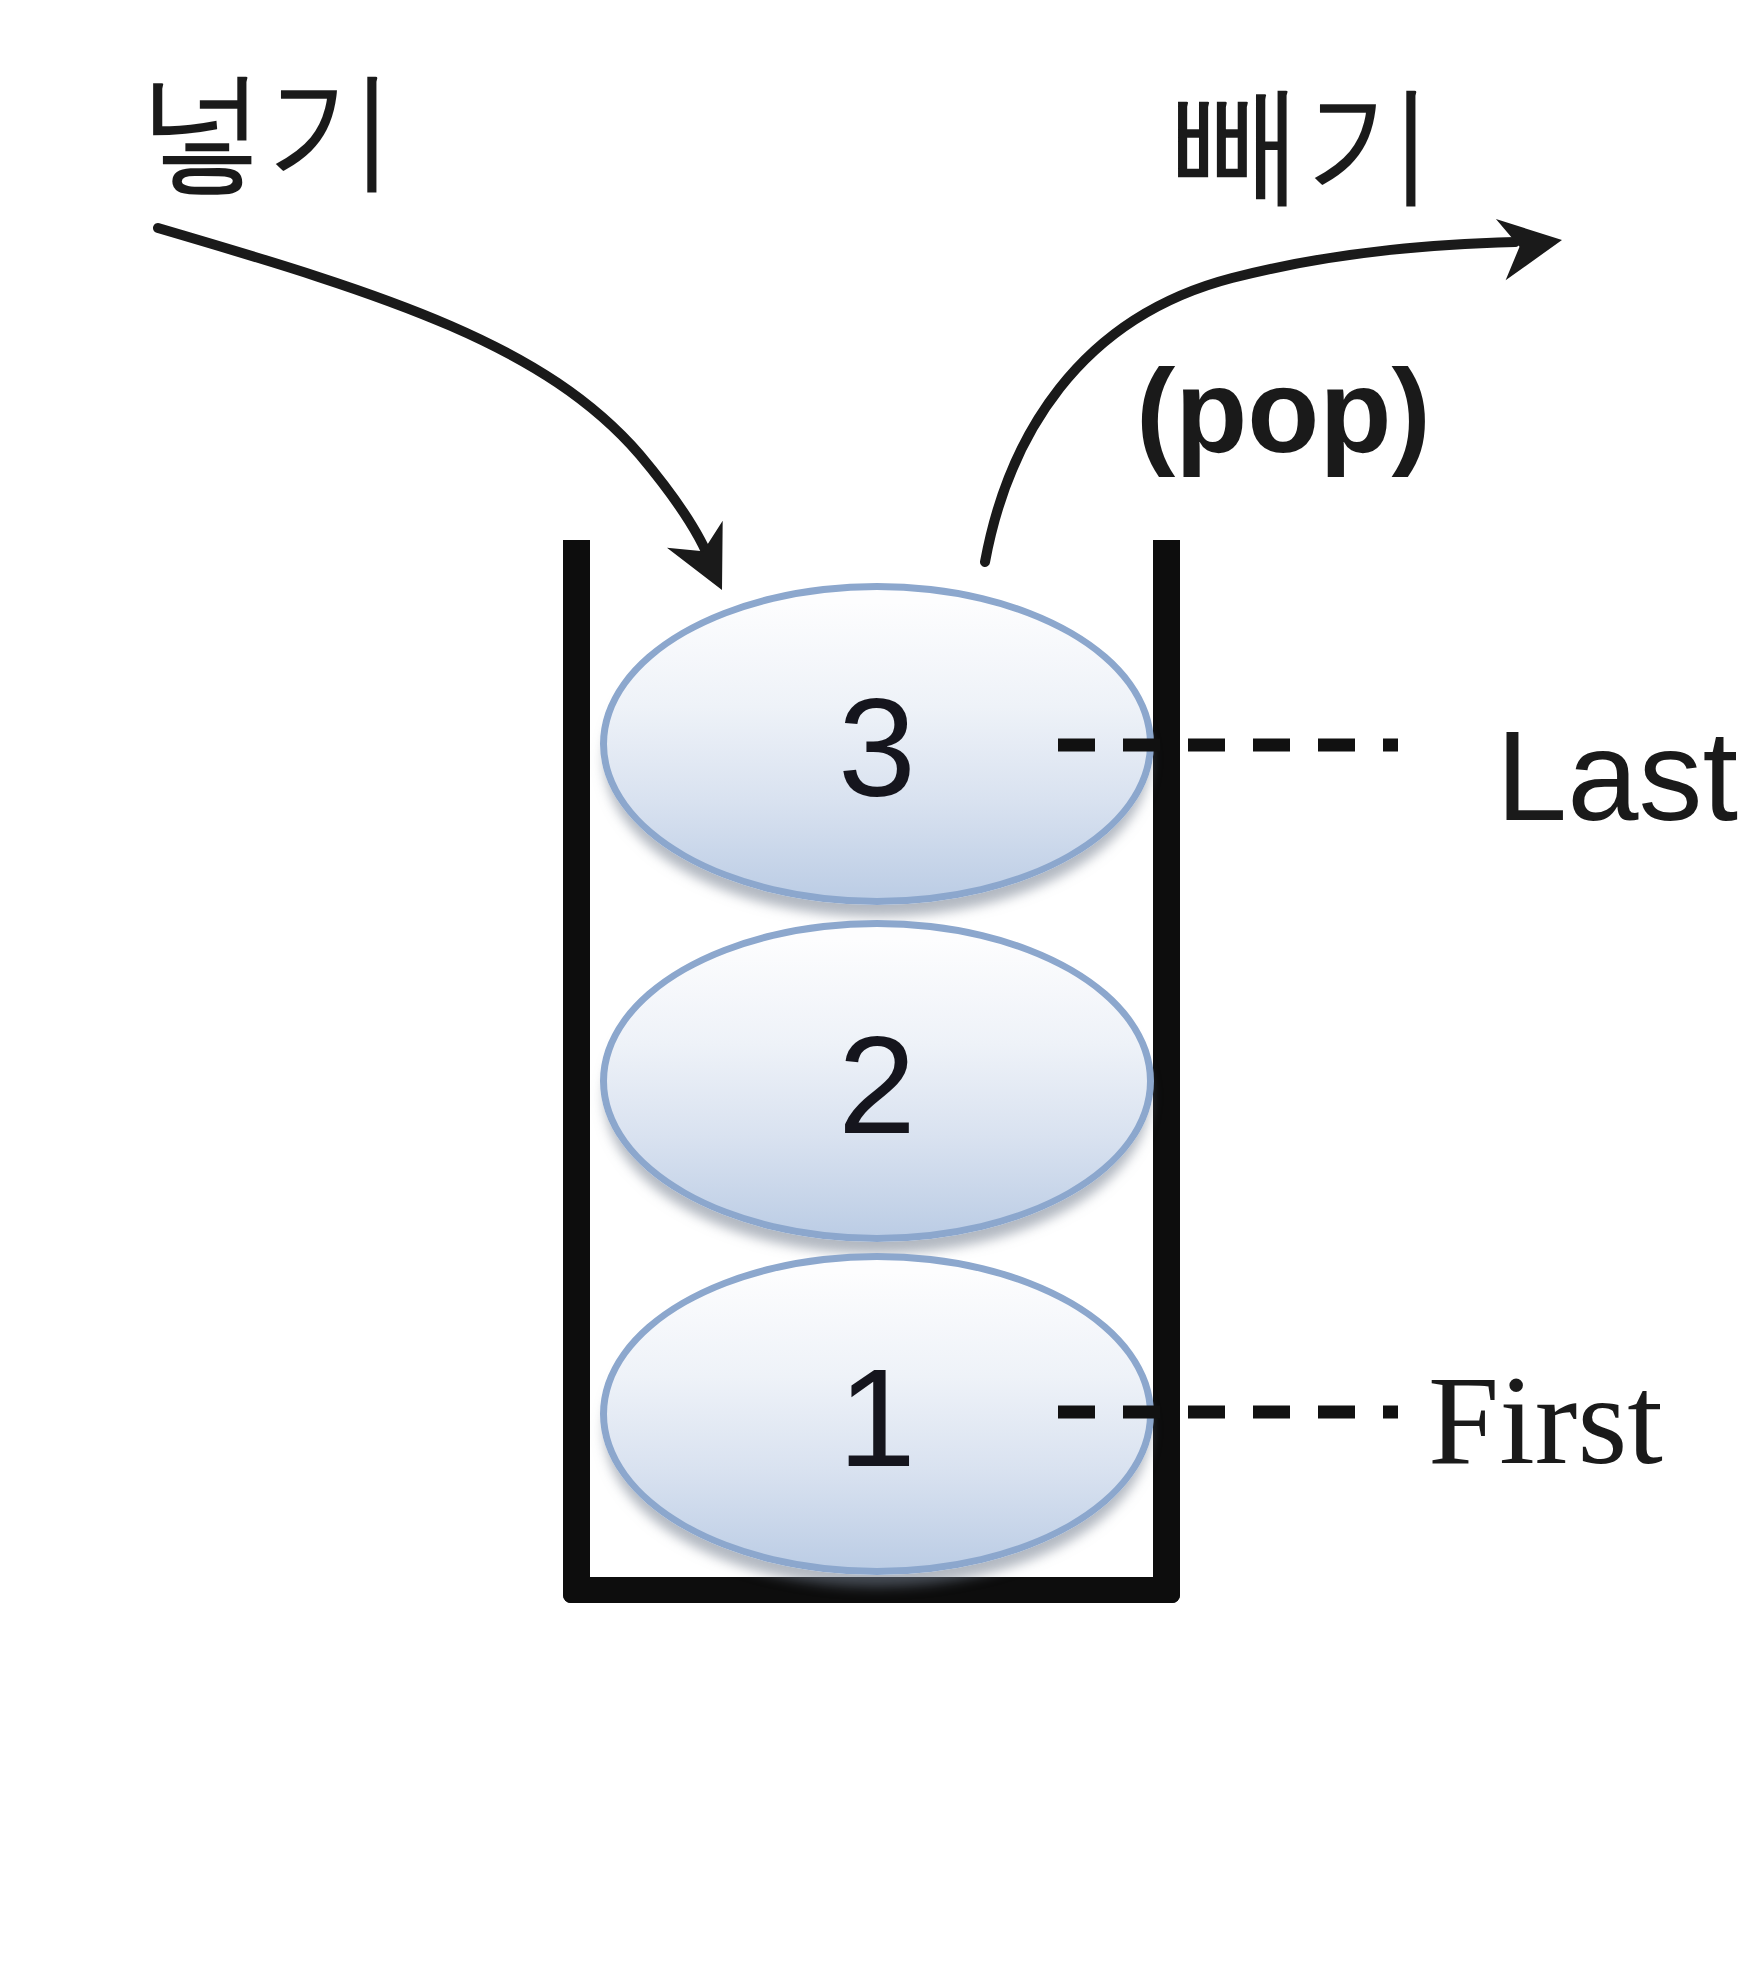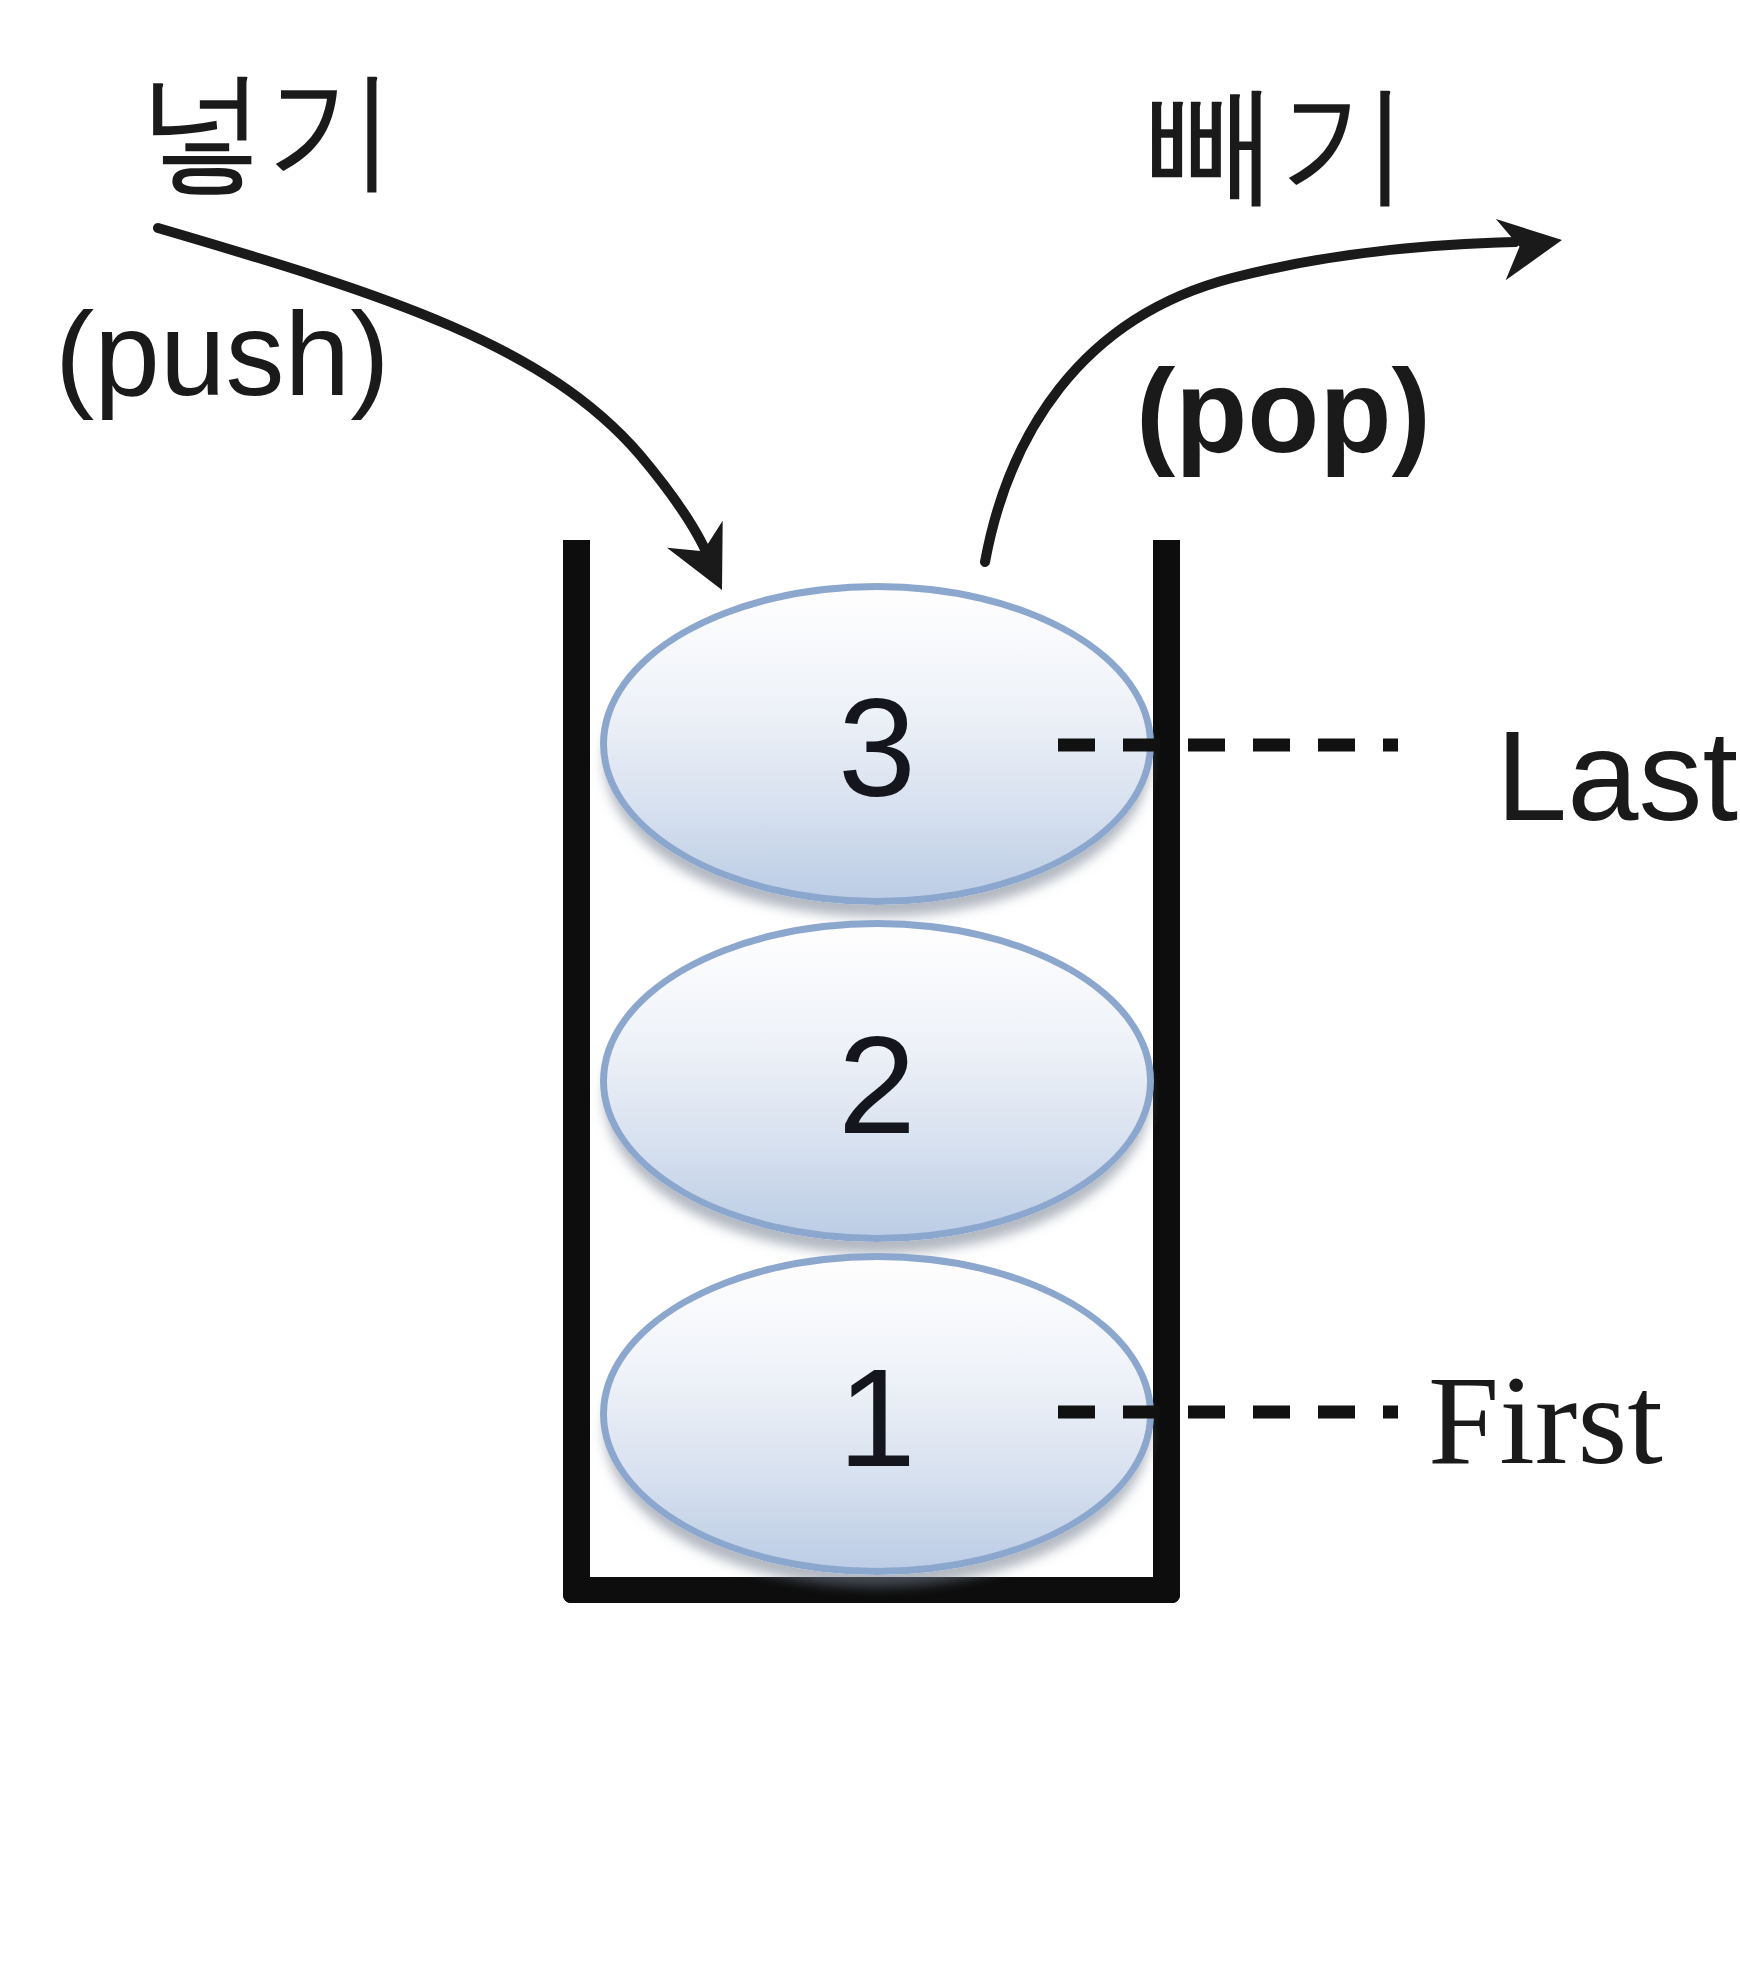--- a/index.html
+++ b/index.html
@@ -17,21 +17,21 @@
     color: var(--ink, #1a1a1a);
   }
   .label {
     position: absolute;
     white-space: nowrap;
     line-height: 1;
     color: var(--ink, #1a1a1a);
   }
   .label-ko-push   { left: 137px; top: 64px;  font-size: 130px; }
   .label-en-push   { left: 55px;  top: 295px; font-size: 118px; }
-  .label-ko-pop    { left: 1150px; top: 78px; font-size: 130px; }
+  .label-ko-pop    { left: 1176px; top: 78px; font-size: 130px; }
   .label-en-pop    { left: 1136px; top: 352px; font-size: 118px; font-weight: bold; }
   .label-last      { left: 1484px; top: 712px;  font-size: 128px; margin-left: 12px; }
   .label-first     { left: 1428px; top: 1356px; font-size: 128px; font-family: Liberation Serif, serif; }
   .caption {
     position: absolute;
     left: 845px;
     top: 1788px;
     transform: translateX(-50%);
     font-size: 128px;
     line-height: 1;
@@ -83,21 +83,20 @@
     top: 0;
     pointer-events: none;
   }
 </style>
 </head>
 <body>
 
 <div id="stage" style="--ink: #1a1a1a; --wall: #0d0d0d; --ellipse-border: #8ca7cd; --fill-top: #fdfdfe; --fill-bottom: #bccde5;">
 
   <div class="label label-ko-push">넣기</div>
-  <div class="label label-en-push">(push)</div>
   <div class="label label-ko-pop">빼기</div>
   <div class="label label-en-pop">(pop)</div>
 
   <div class="stack-container"></div>
 
   <div class="ellipse ellipse-3">
     <span class="digit">3</span>
   </div>
   <div class="ellipse ellipse-2">
     <span class="digit">2</span>

